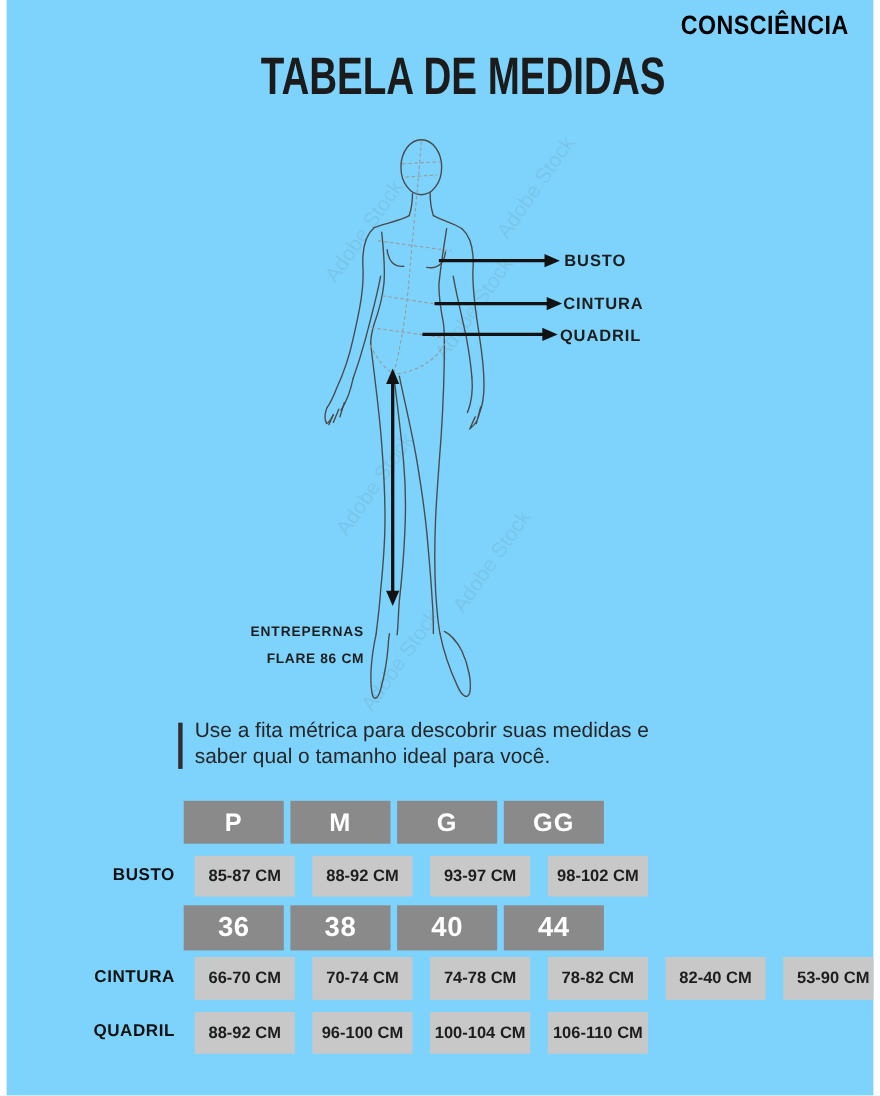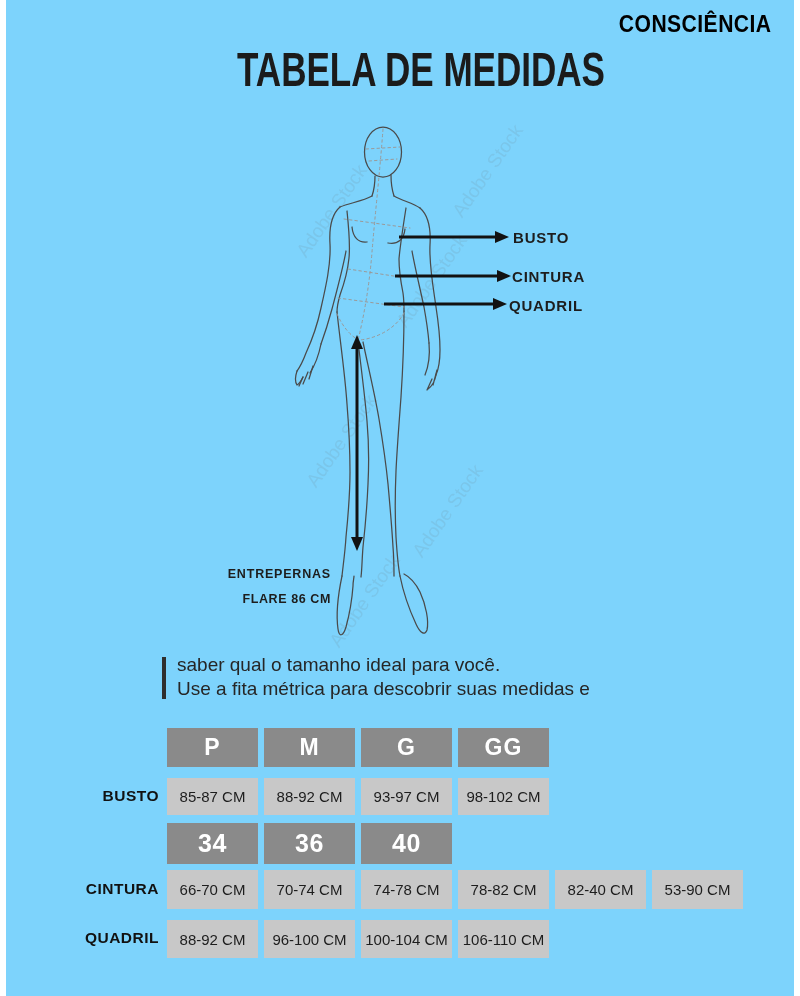--- a/index.html
+++ b/index.html
@@ -100,21 +100,21 @@
   .size-table { position: absolute; left: 161px; top: 728px; width: 580px; height: 232px; }
   .trow { position: absolute; left: 0; display: flex; gap: 6px; }
   .cell {
     width: 91px;
     display: flex;
     align-items: center;
     justify-content: center;
     white-space: nowrap;
   }
   .cell.hdr { background: #8a8a8a; color: #ffffff; font-weight: bold; }
-  .cell.val { background: #c8c8c8; color: #1d1d1d; font-weight: normal; font-size: 15px; }
+  .cell.val { background: #c8c8c8; color: #1d1d1d; font-weight: bold; font-size: 15px; margin-left: 10px; }
   .row-letters  { top: 0;    height: 39px; }
   .row-letters .cell { font-size: 23px; letter-spacing: 1px; }
   .row-bust     { top: 50px;  height: 37px; }
   .row-numbers  { top: 95px;  height: 41px; }
   .row-numbers .cell { font-size: 25px; letter-spacing: 0.5px; }
   .row-waist    { top: 142px; height: 39px; }
   .row-hip      { top: 192px; height: 38px; }
   .row-label {
     position: absolute;
     left: 33px;
@@ -197,22 +197,22 @@
 
   <div class="arrow-label" style="left:507px; top:230px;">BUSTO</div>
   <div class="arrow-label" style="left:506px; top:269px;">CINTURA</div>
   <div class="arrow-label" style="left:503px; top:298px;">QUADRIL</div>
 
   <div class="inseam-label" style="top:544px; font-size:12.5px; letter-spacing:0.8px;">ENTREPERNAS</div>
   <div class="inseam-label" style="top:569px; font-size:12.5px; letter-spacing:0.6px;">FLARE 86 CM</div>
 
   <div class="instruction-bar"></div>
   <div class="instruction-text">
+    <div>Use a fita métrica para descobrir suas medidas e</div>
     <div>saber qual o tamanho ideal para você.</div>
-    <div>Use a fita métrica para descobrir suas medidas e</div>
   </div>
 
   <div class="row-label" style="top:788px;">BUSTO</div>
   <div class="row-label" style="top:881px;">CINTURA</div>
   <div class="row-label" style="top:930px;">QUADRIL</div>
 
   <div class="size-table">
 
     <div class="trow row-letters">
       <div class="cell hdr">P</div>
@@ -222,23 +222,24 @@
     </div>
 
     <div class="trow row-bust">
       <div class="cell val">85-87 CM</div>
       <div class="cell val">88-92 CM</div>
       <div class="cell val">93-97 CM</div>
       <div class="cell val">98-102 CM</div>
     </div>
 
     <div class="trow row-numbers">
-      <div class="cell hdr">34</div>
       <div class="cell hdr">36</div>
+      <div class="cell hdr">38</div>
       <div class="cell hdr">40</div>
+      <div class="cell hdr">44</div>
     </div>
 
     <div class="trow row-waist">
       <div class="cell val">66-70 CM</div>
       <div class="cell val">70-74 CM</div>
       <div class="cell val">74-78 CM</div>
       <div class="cell val">78-82 CM</div>
       <div class="cell val">82-40 CM</div>
       <div class="cell val">53-90 CM</div>
     </div>

